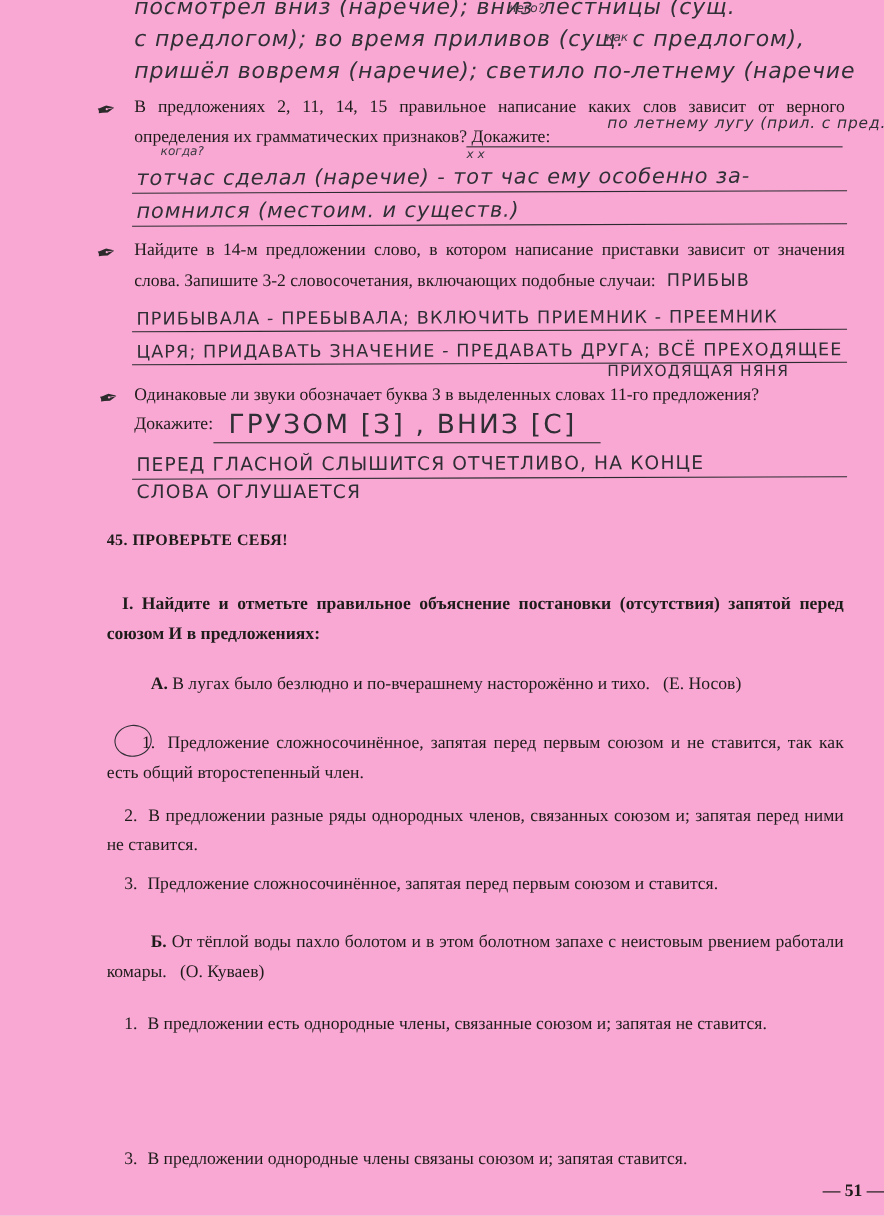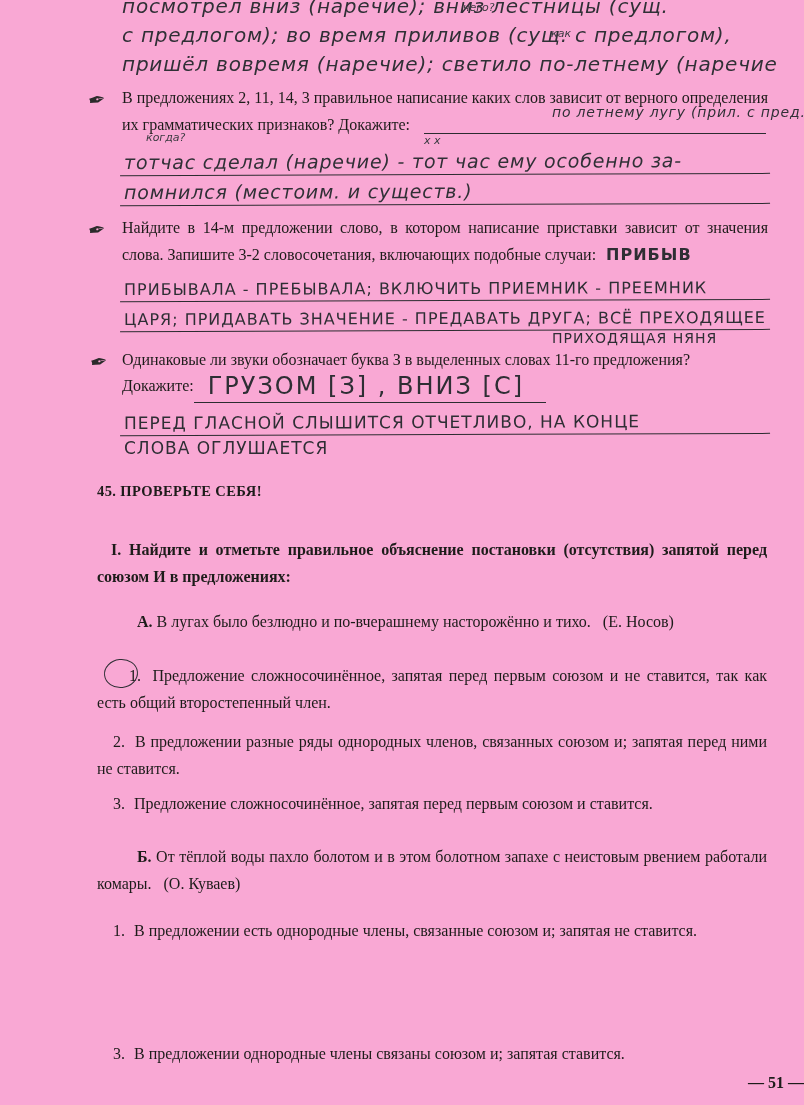--- a/index.html
+++ b/index.html
@@ -58,21 +58,21 @@
     white-space:nowrap;
   }
   .pen{
     position:absolute;
     font-size:21px;
     color:#2b2b2b;
     transform:rotate(-12deg);
     font-family:"DejaVu Sans", sans-serif;
   }
   .qtext{position:absolute;}
-  .inlinehw{padding-left:6px;font-weight:bold;}
+  .inlinehw{padding-left:6px;}
   .mnote{
     position:absolute;
     font-size:14px;
     white-space:nowrap;
   }
   .ansrule{
     position:absolute;height:0;
     border-bottom:1.3px solid #2c2c30;
   }
   .ansline{
@@ -127,21 +127,21 @@
     <div class="hwline hw-cursive">с предлогом);  во время приливов (сущ. с предлогом),</div>
     <div class="hwline hw-cursive">пришёл вовремя (наречие);  светило по-летнему (наречие</div>
   </div>
   <span class="ann" style="left:463px;top:1px">чего?</span>
   <span class="ann" style="left:551px;top:27px">как</span>
   <span class="ann" style="left:146px;top:131px">когда?</span>
   <span class="ann" style="left:424px;top:134px">х      х</span>
 
   <span class="pen" style="left:88px;top:88px">✒</span>
   <p class="printed qtext" style="left:122px;top:84px;width:646px">
-    <span>В предложениях 2, 11, 14, 3 правильное написание каких слов зависит от верного определения их грамматических признаков? Докажите:</span>
+    <span>В предложениях 2, 11, 14, 15 правильное написание каких слов зависит от верного определения их грамматических признаков? Докажите:</span>
   </p>
   <div class="ansrule" style="left:424px;top:133px;width:342px"></div>
   <div class="hw-cursive mnote" style="left:552px;top:104px">по летнему лугу (прил. с пред.</div>
   <div class="ansline hw-cursive" style="left:120px;top:142px;width:646px">тотчас сделал (наречие) - тот час ему особенно за-</div>
   <div class="ansline hw-cursive" style="left:120px;top:172px;width:646px">помнился (местоим. и существ.)</div>
 
   <span class="pen" style="left:88px;top:218px">✒</span>
   <p class="printed qtext" style="left:122px;top:214px;width:646px">
     <span>Найдите в 14-м предложении слово, в котором написание приставки зависит от значения слова. Запишите 3-2 словосочетания, включающих подобные случаи:</span>
     <span class="hw-caps inlinehw">ПРИБЫВ</span>

